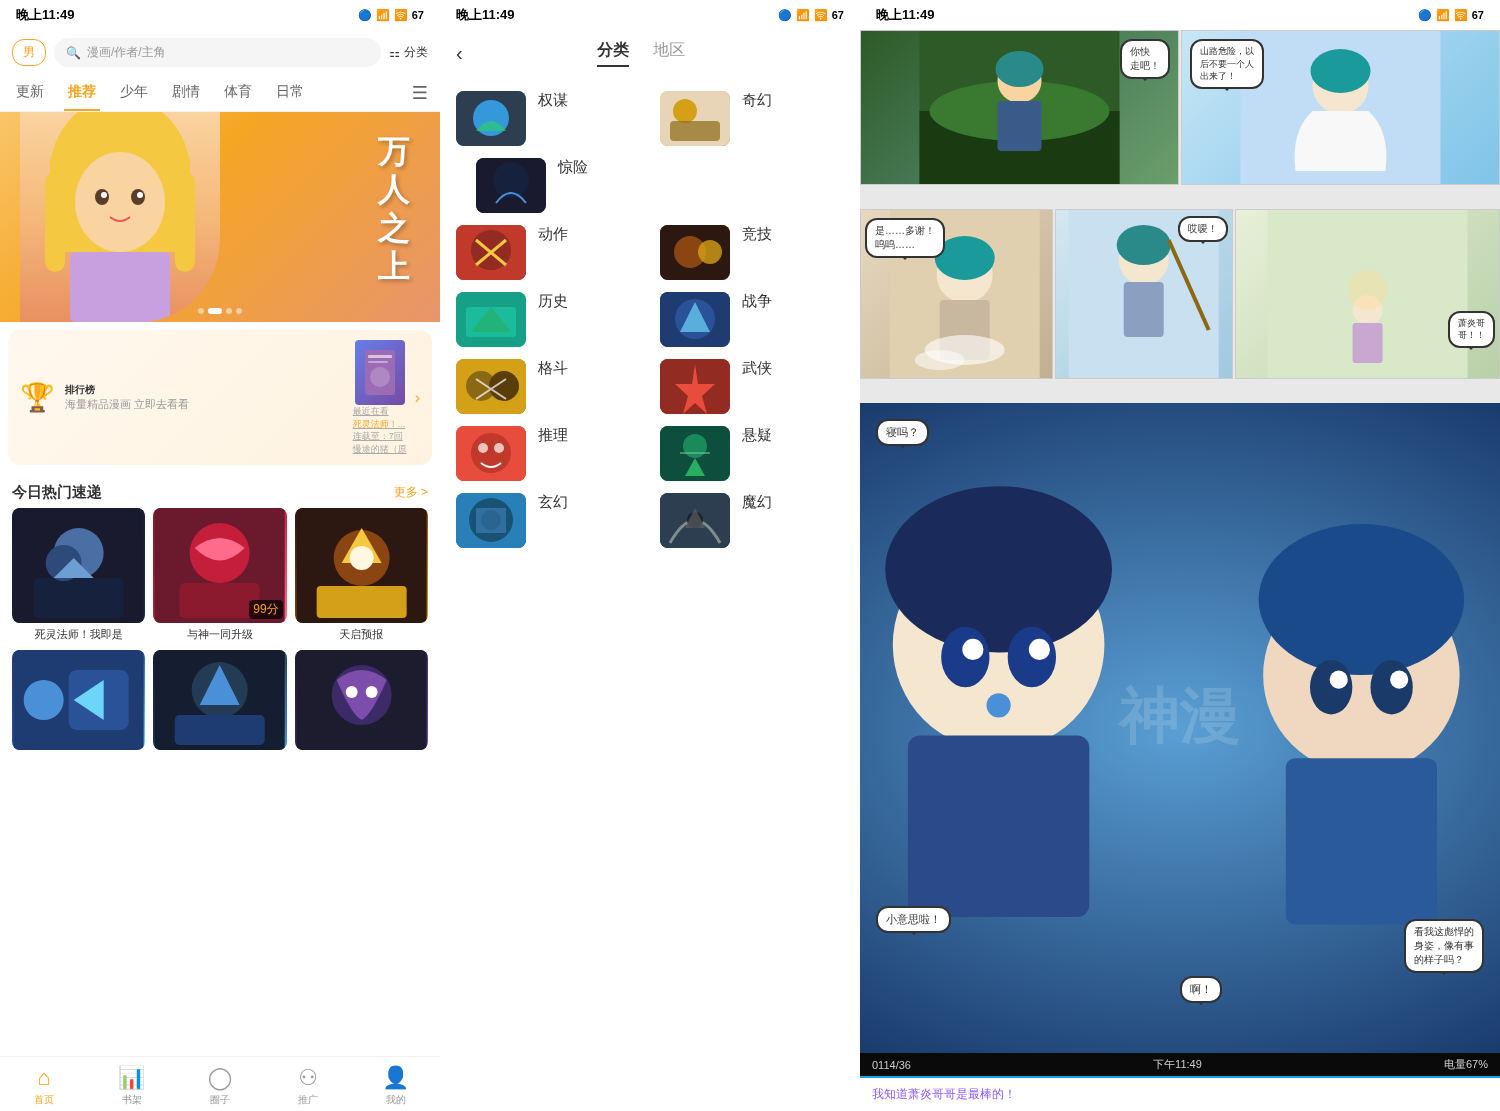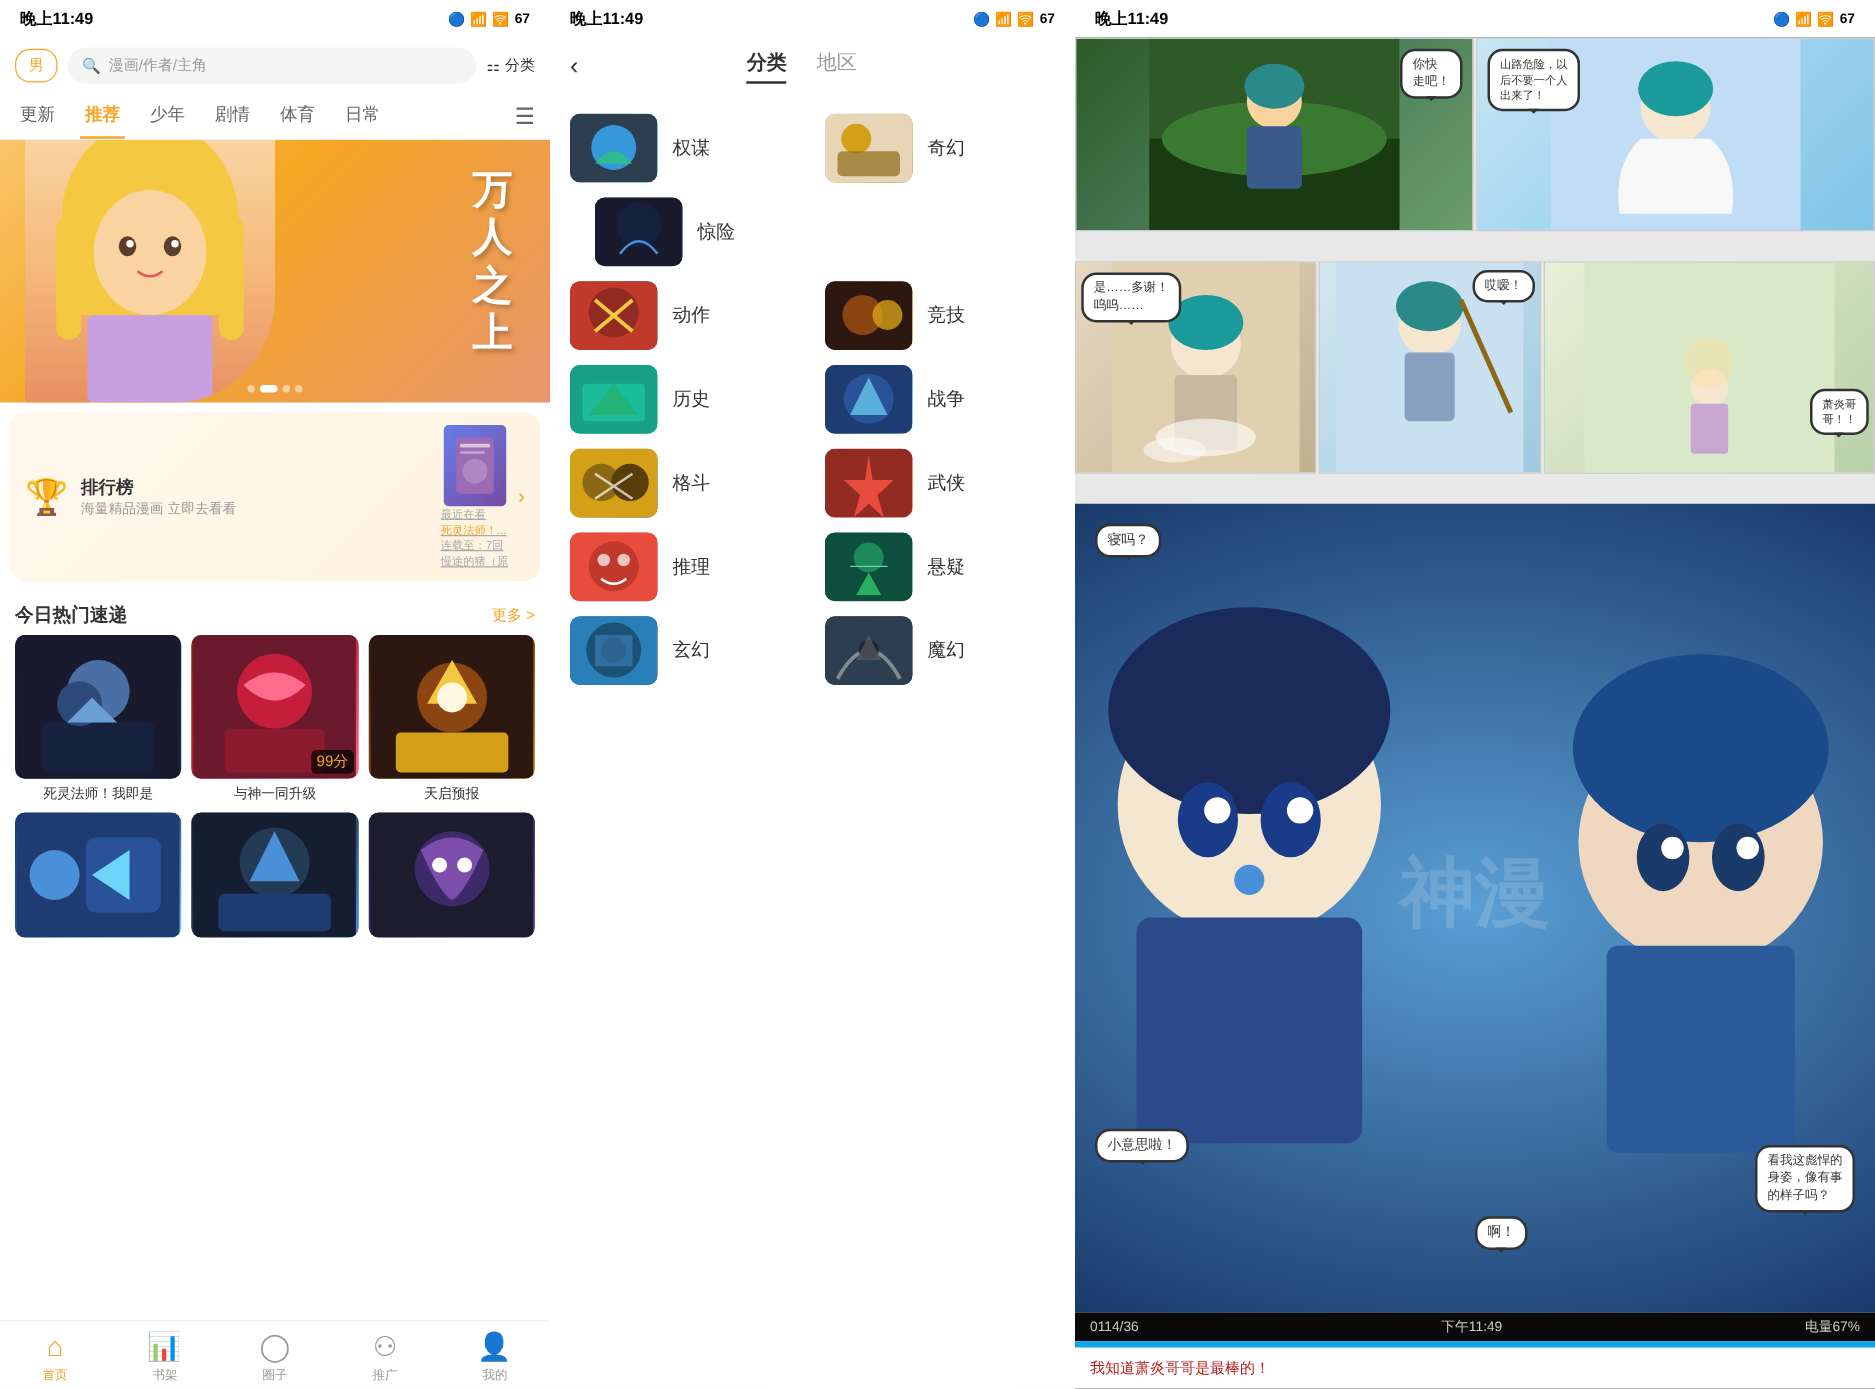--- a/index.html
+++ b/index.html
@@ -157,21 +157,21 @@
       margin: 8px;
       background: linear-gradient(135deg, #fff8ee, #fff3e0);
       border-radius: 12px;
       padding: 10px 12px;
       display: flex;
       align-items: center;
       gap: 10px;
     }
     .trophy-icon { font-size: 28px; color: #f5a623; }
     .ranking-info { flex: 1; }
-    .ranking-title { font-size: 14px; font-weight: 700; color: #333; }
+    .ranking-title { font-size: 10px; font-weight: 700; color: #333; }
     .ranking-sub { font-size: 11px; color: #999; }
     .ranking-right {
       display: flex;
       align-items: center;
       gap: 8px;
     }
     .ranking-book {
       width: 50px;
       height: 65px;
       background: linear-gradient(135deg, #667eea, #764ba2);
@@ -307,21 +307,20 @@
       padding: 8px 0;
     }
     .cat-row {
       display: flex;
       align-items: center;
       padding: 6px 16px;
       gap: 0;
     }
     .cat-item {
       display: flex;
-      align-items: center;
       gap: 12px;
       flex: 1;
     }
     .cat-thumb {
       width: 70px;
       height: 55px;
       border-radius: 8px;
       overflow: hidden;
       flex-shrink: 0;
     }
@@ -945,16 +944,16 @@
       </div>
     </div>
   </div>
 
   <div class="reader-bottom-bar">
     <span>0114/36</span>
     <span>下午11:49</span>
     <span>电量67%</span>
   </div>
 
-  <div style="background:#fff; padding:8px 12px; border-top:5px solid #0ea5e9; font-size:12px; color:#b91c1c;">
+  <div style="background:#fff; padding:8px 12px; border-top:2px solid #0ea5e9; font-size:12px; color:#8b5cf6;">
     <span>我知道萧炎哥哥是最棒的！</span>
   </div>
 </div>
 
 </body></html>

